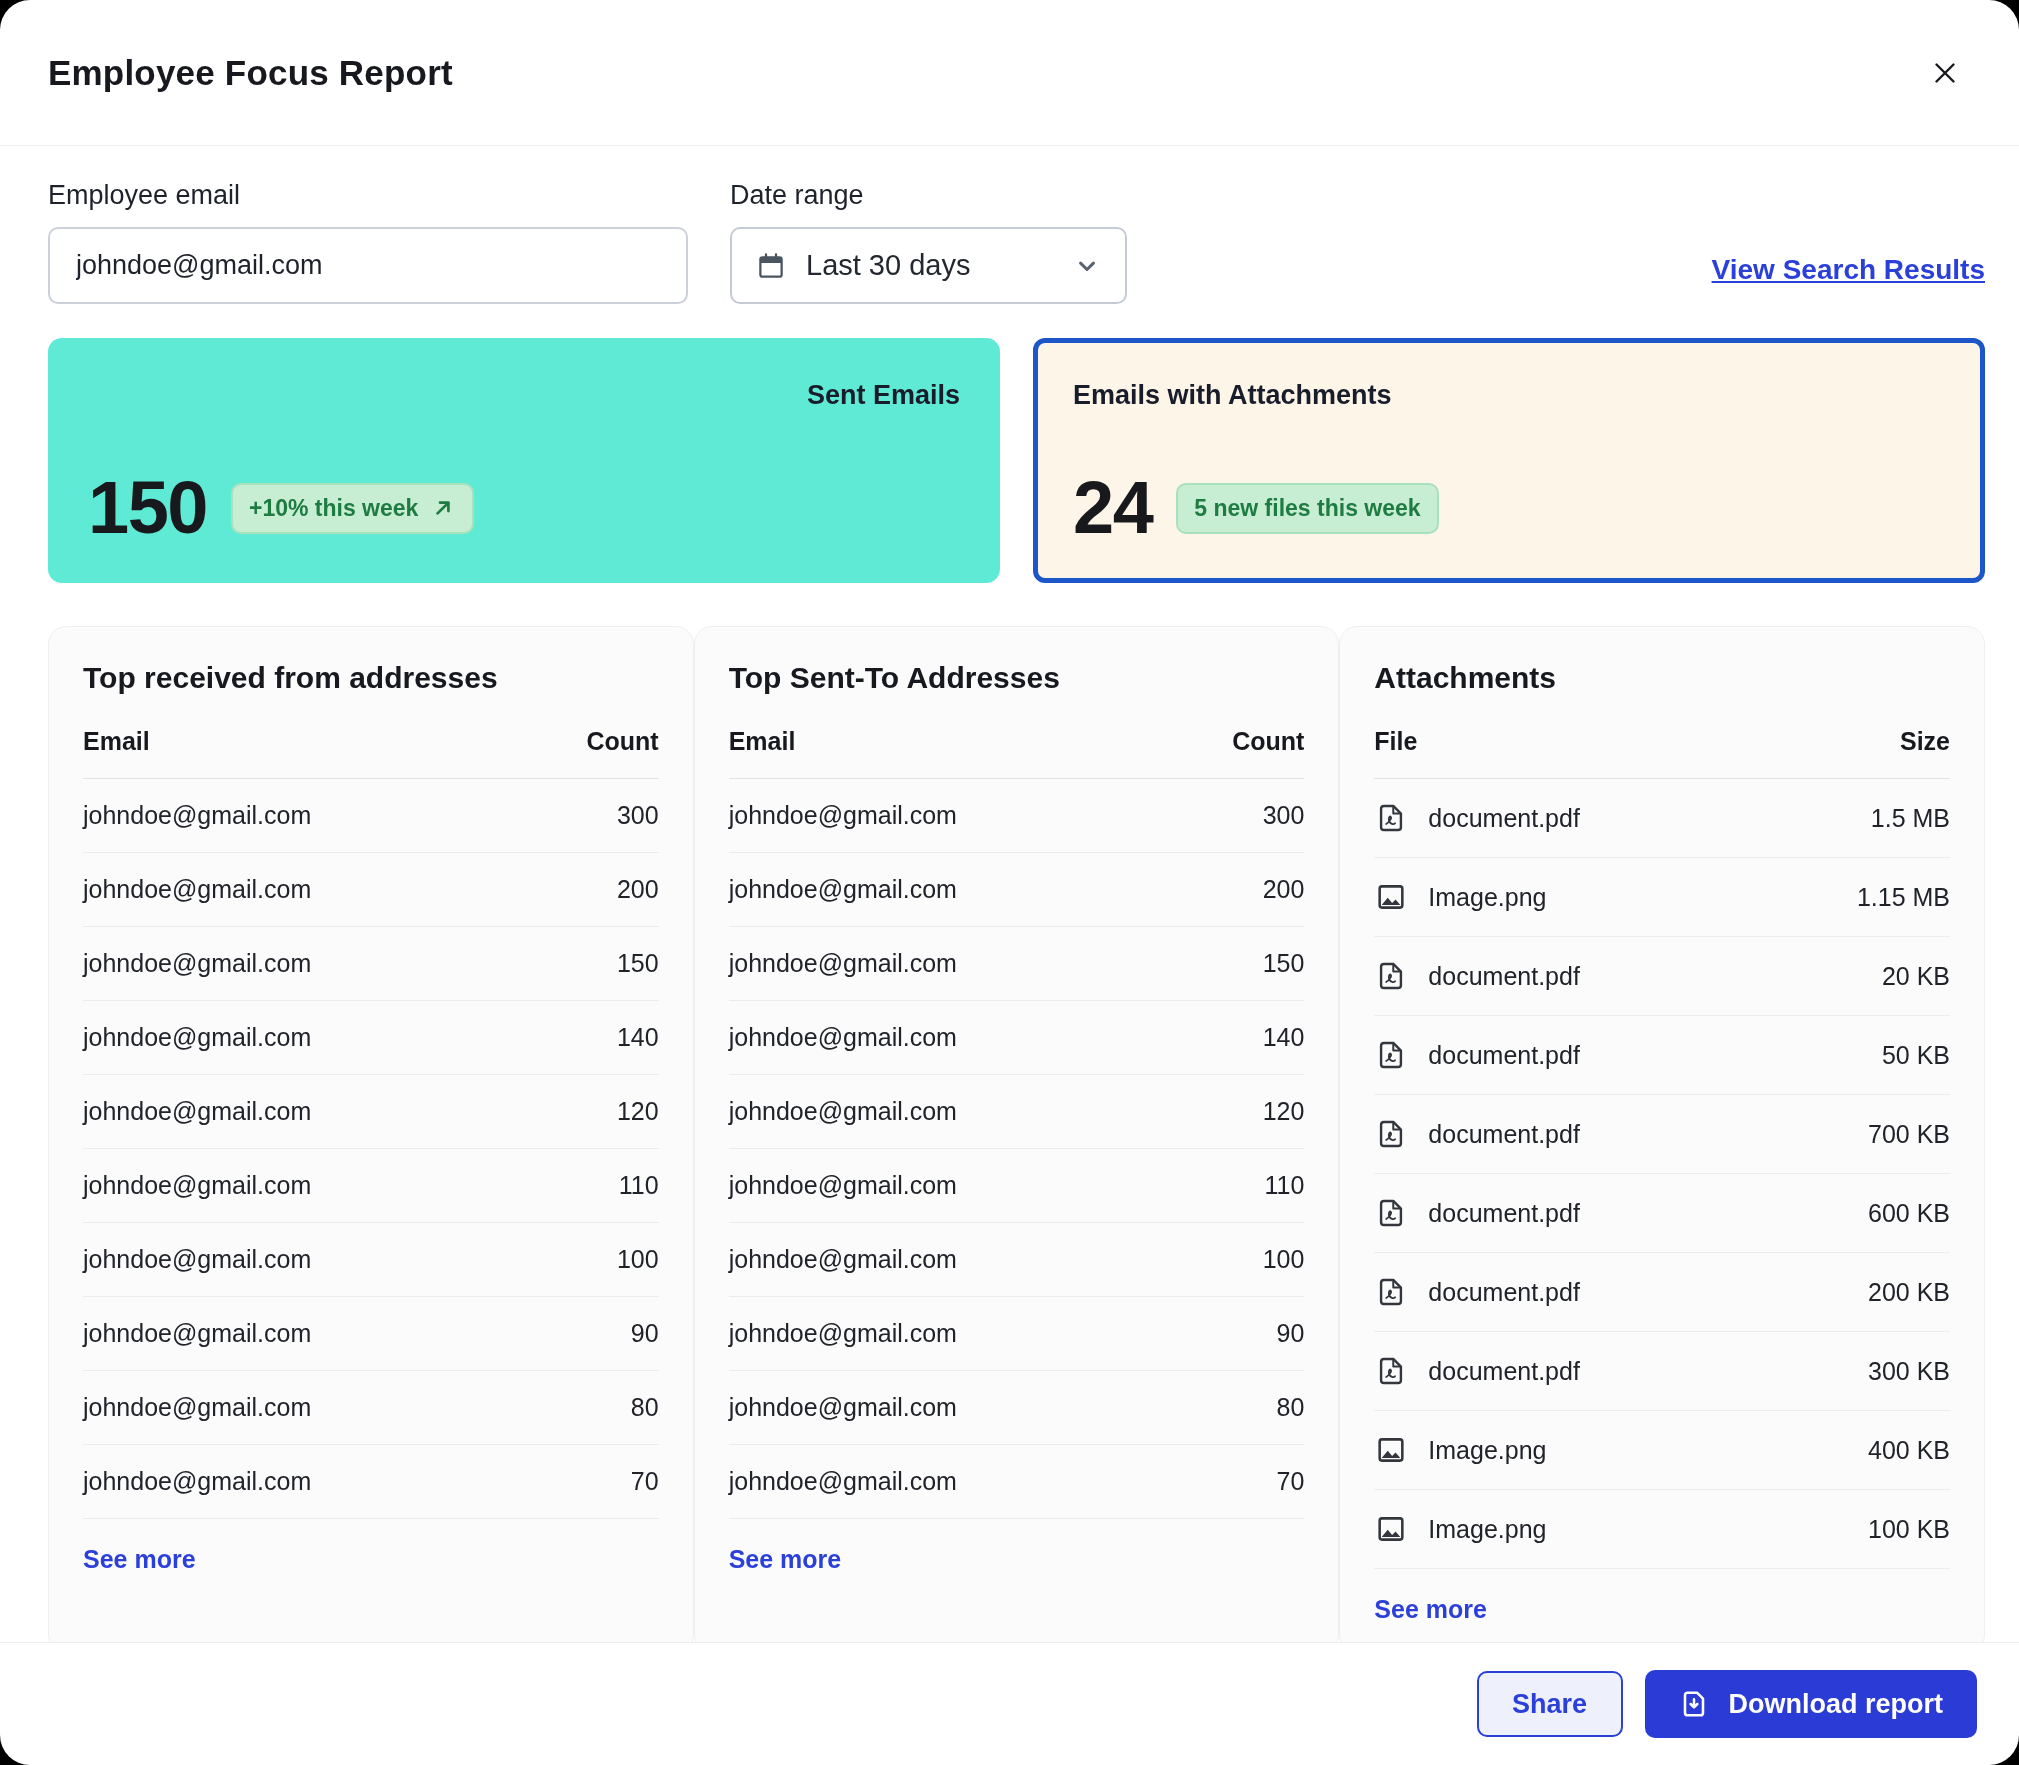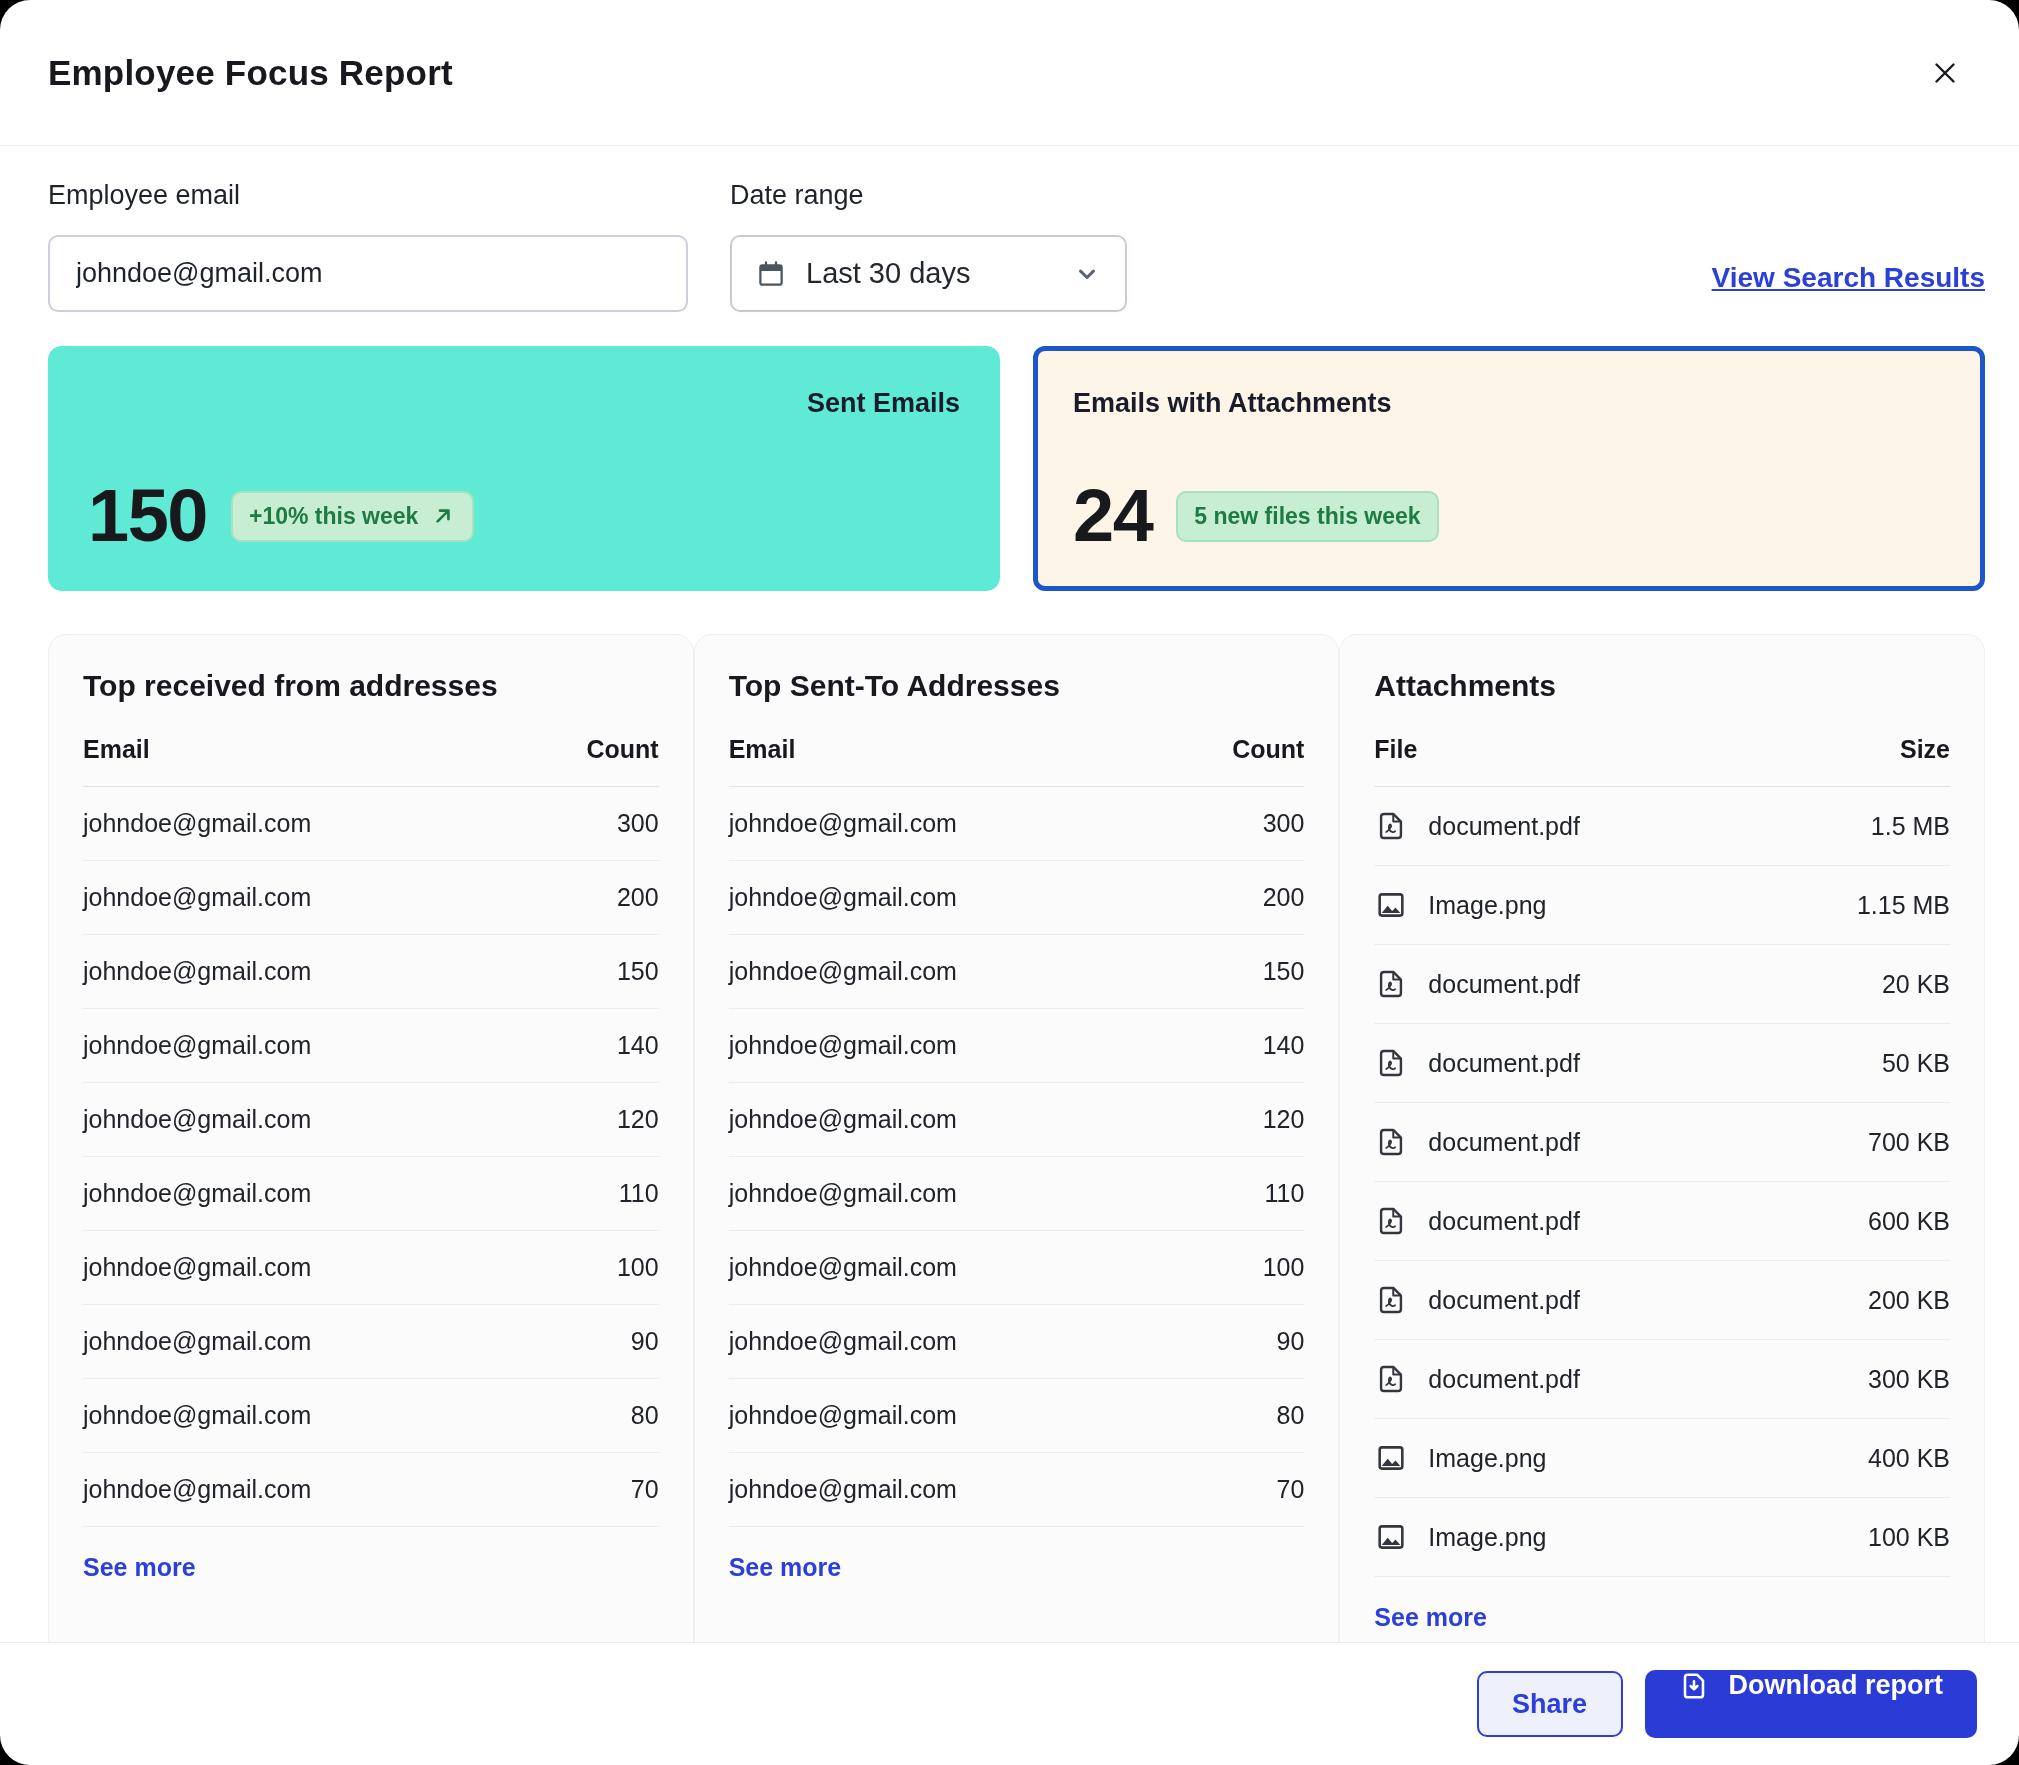--- a/index.html
+++ b/index.html
@@ -23,21 +23,21 @@
     border-bottom: 1px solid #EFEFEF;
   }
   .modal-title { font-size: 35px; font-weight: 700; color: #17191E; letter-spacing: .2px; }
   .close-btn { background: none; border: none; cursor: pointer; width: 48px; height: 48px;
     display: flex; align-items: center; justify-content: center; }
 
   
   .modal-body { flex: 1 1 auto; padding: 34px 34px 0 48px; display: flex; flex-direction: column; overflow: hidden; }
 
   .form-row { display: flex; align-items: flex-end; gap: 42px; }
-  .field-label { display: block; font-size: 27px; color: #1E222A; margin-bottom: 24px; }
+  .field-label { display: block; font-size: 27px; color: #1E222A; margin-bottom: 16px; }
   .text-input {
     width: 640px; height: 77px; border: 2px solid #CBD0D9; border-radius: 10px;
     font-size: 27px; color: #1E222A; padding: 0 26px; background: #fff;
     font-family: "Liberation Sans", sans-serif; outline: none;
   }
   .select-box {
     width: 397px; height: 77px; border: 2px solid #C5CBD6; border-radius: 10px;
     display: flex; align-items: center; gap: 20px; padding: 0 24px;
     font-size: 29px; color: #23272E; background: #fff; cursor: pointer;
   }
@@ -96,21 +96,21 @@
   }
   .btn-share {
     min-width: 146px; height: 66px; background: #EEF1FC;
     border: 2px solid #2B3FD9; border-radius: 10px;
     color: #2B3FD9; font-size: 27px; font-weight: 700; cursor: pointer;
     font-family: "Liberation Sans", sans-serif; padding: 0 30px;
   }
   .btn-download {
     height: 68px; background: #2B3CD6; border: none; border-radius: 10px;
     color: #fff; font-size: 27px; font-weight: 700; cursor: pointer;
-    display: flex; align-items: flex-start; gap: 18px; padding: 0 34px;
+    display: flex; align-items: center; gap: 18px; padding: 0 34px;
     font-family: "Liberation Sans", sans-serif;
   }
 </style>
 </head>
 <body>
 
 <div class="modal">
 
   <div class="modal-header">
     <div class="modal-title">Employee Focus Report</div>

